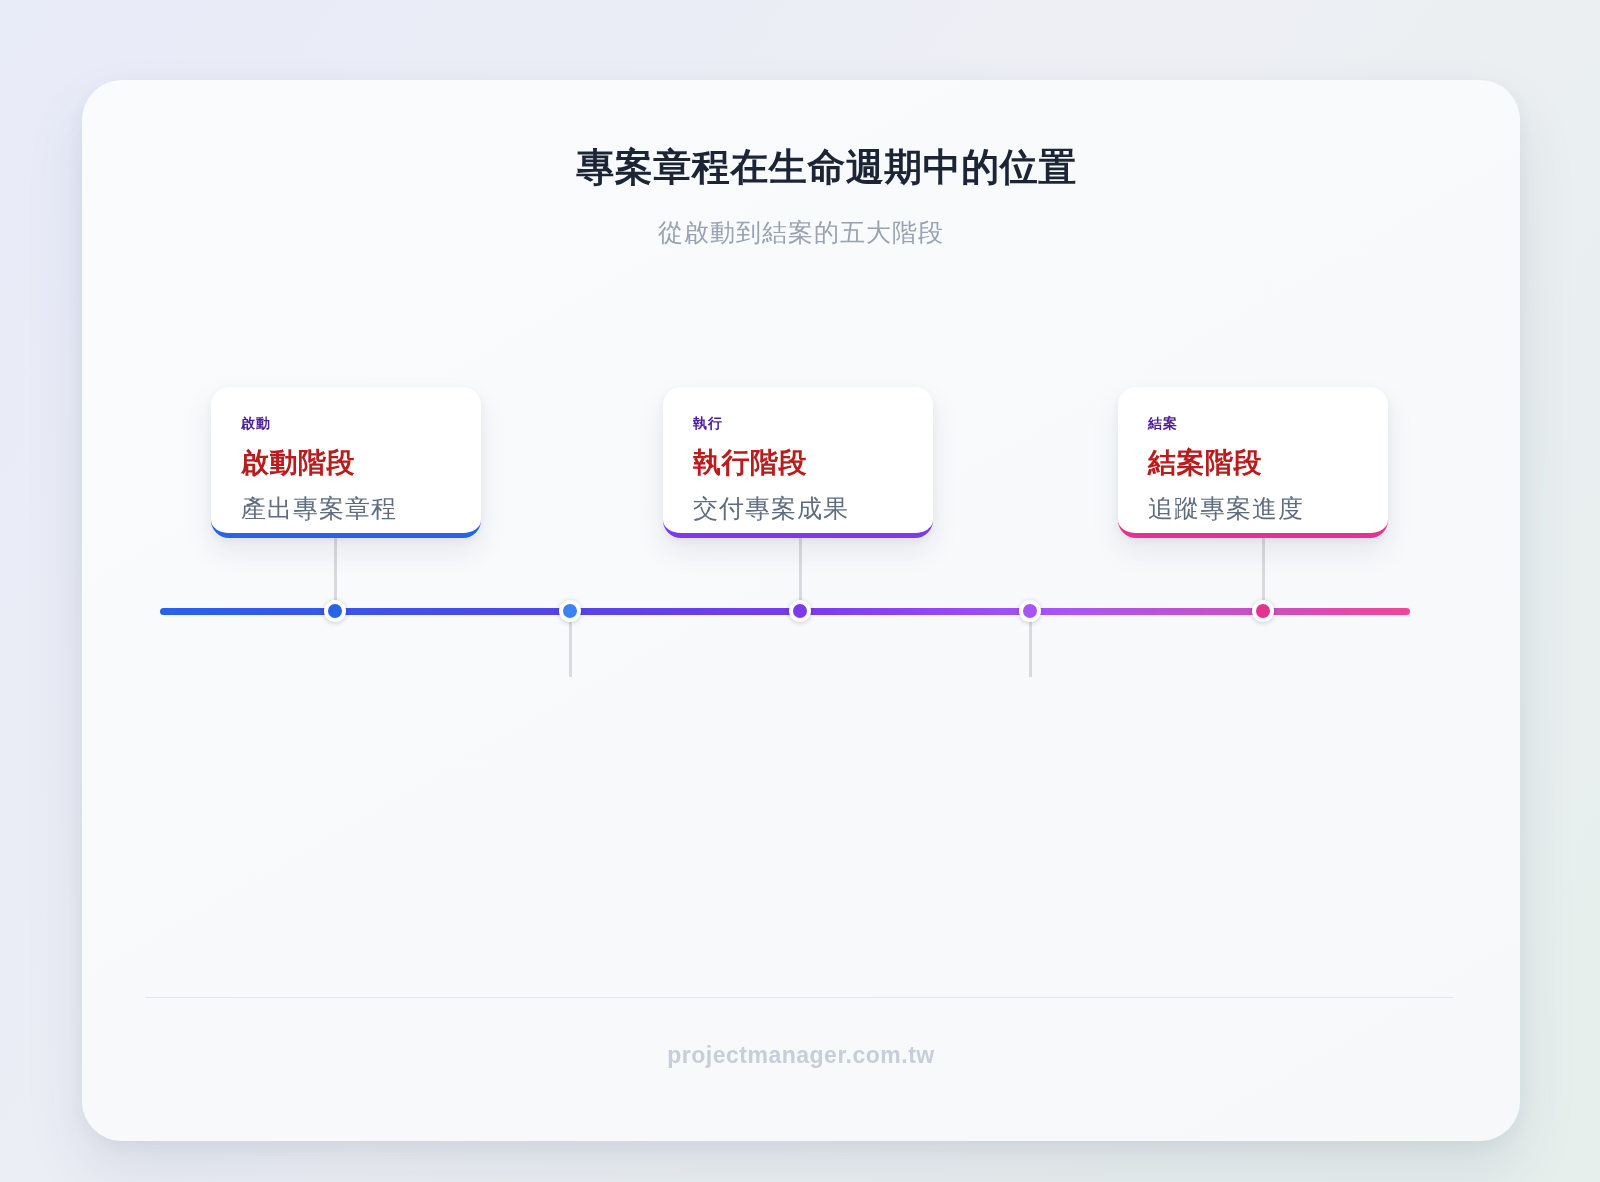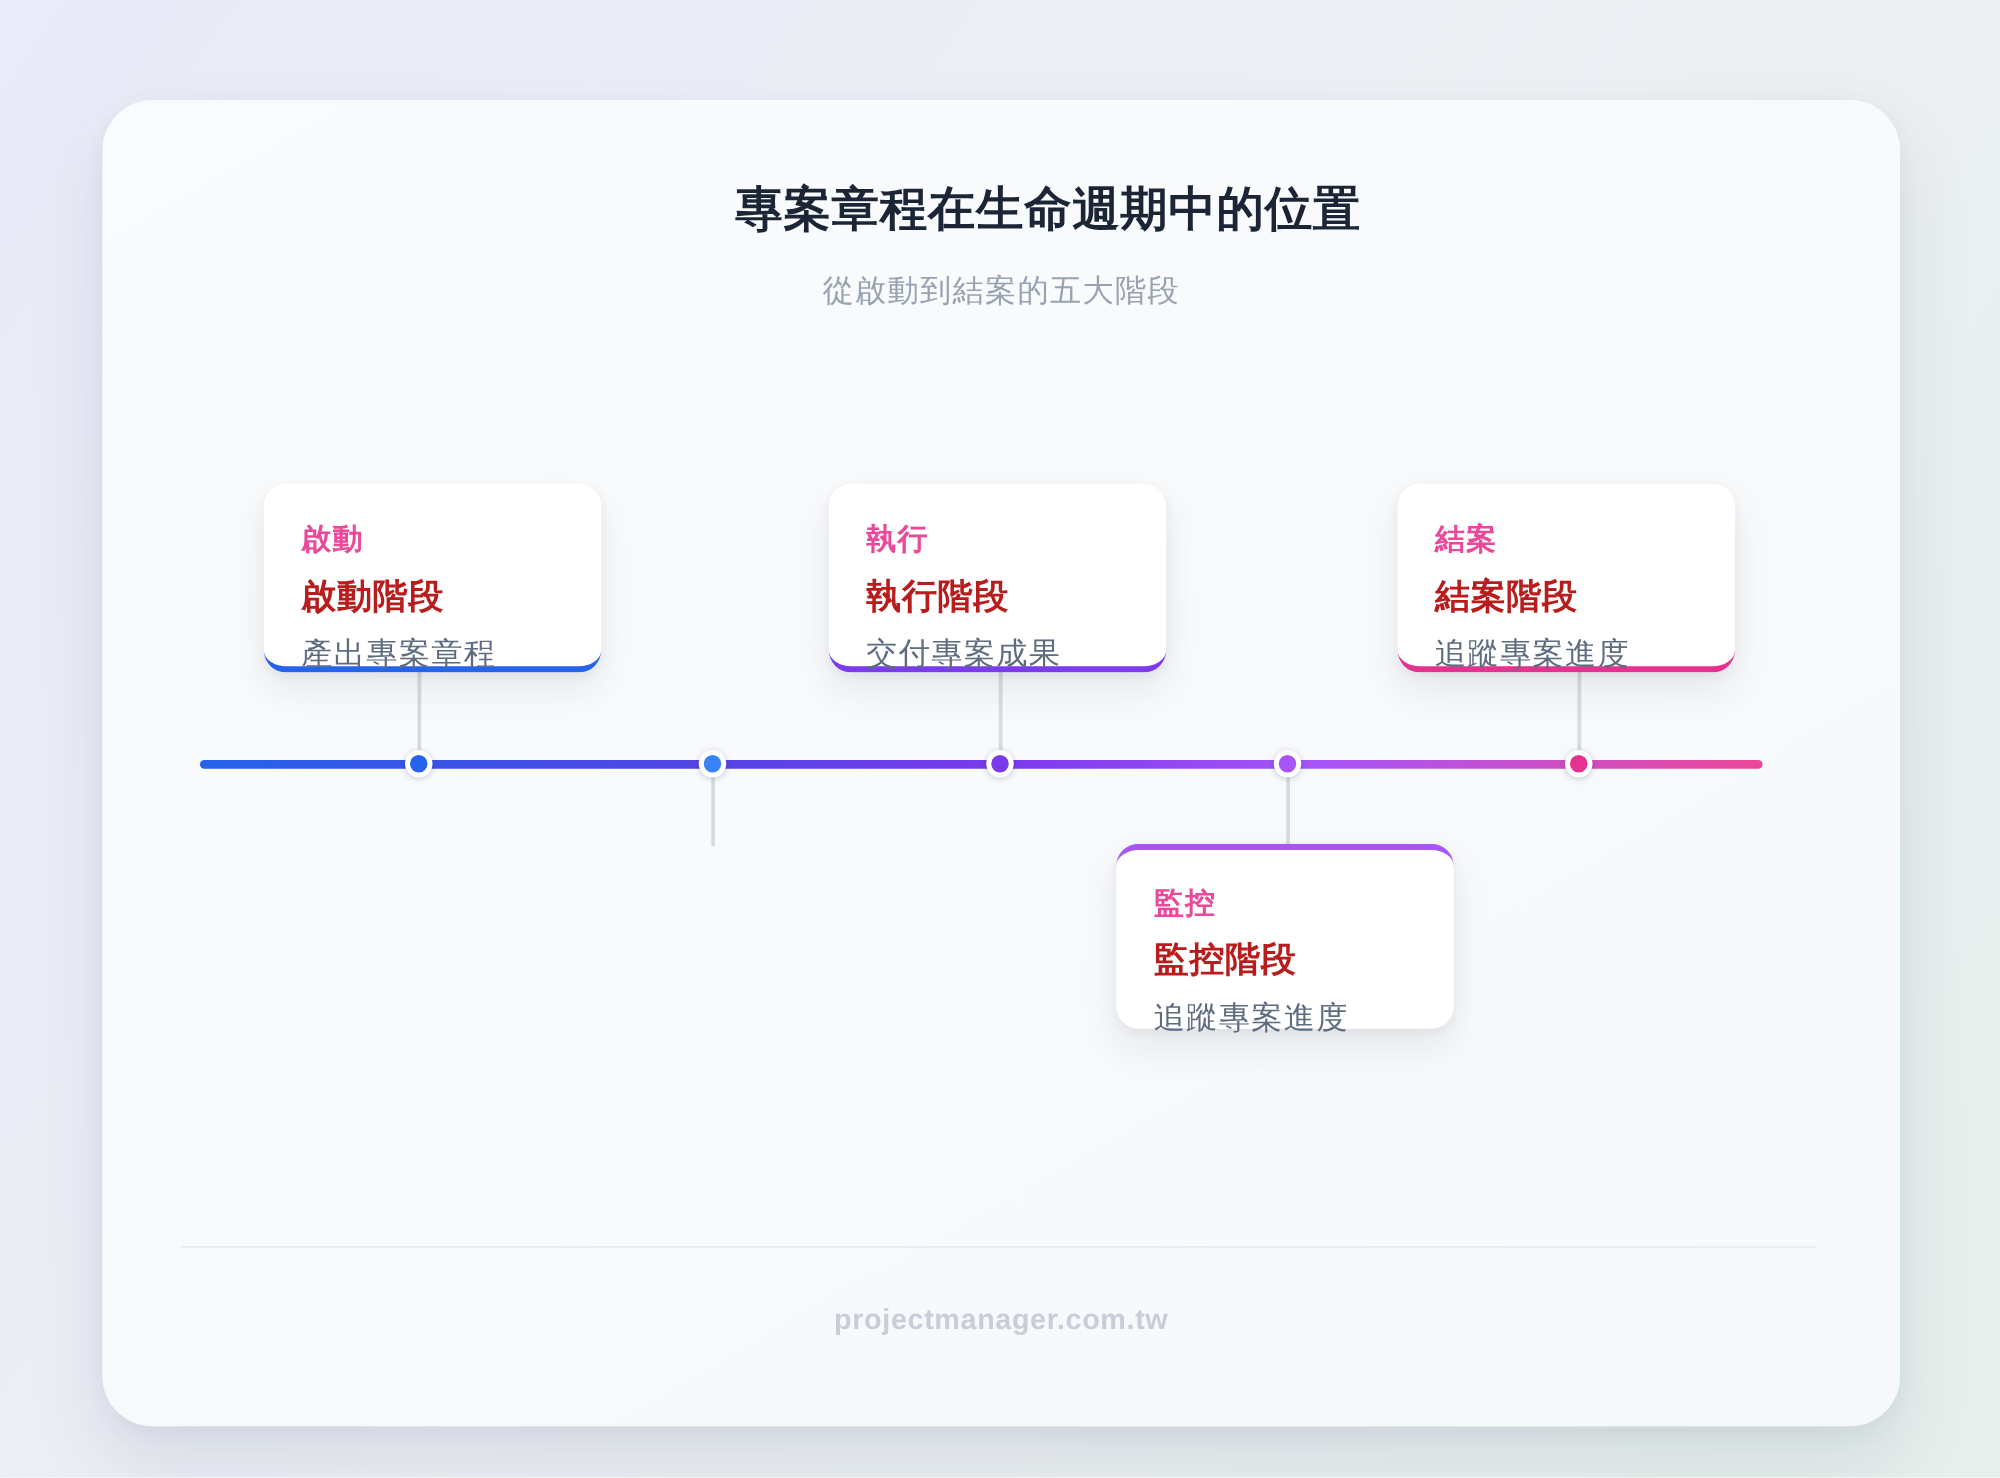--- a/index.html
+++ b/index.html
@@ -11,21 +11,21 @@
   }
   .canvas {
     position: absolute;
     left: 82px; top: 80px;
     width: 1438px; height: 1061px;
     background: linear-gradient(150deg, #fafbfd 0%, #f6f8fa 100%);
     border-radius: 40px;
     box-shadow: 0 30px 60px rgba(40, 60, 100, 0.10), 0 6px 18px rgba(40,60,100,0.05);
   }
   .page-title {
-    position: absolute; left: 16px; top: 62px; width: 100%;
+    position: absolute; left: 4px; top: 62px; width: 100%;
     text-align: center;
     font-size: 38px; font-weight: bold; color: #1b2536;
     letter-spacing: 0.5px;
     padding-left: 43px;
   }
   .page-subtitle {
     position: absolute; left: 0; top: 136px; width: 100%;
     text-align: center;
     font-size: 25px; color: #98a2b2; letter-spacing: 1px;
   }
@@ -52,21 +52,21 @@
     width: 270px; height: 151px;
     background: #ffffff;
     border-radius: 18px;
     padding: 28px 30px 0 30px;
     box-shadow: 0 14px 30px rgba(30, 41, 59, 0.08), 0 3px 8px rgba(30, 41, 59, 0.05);
     z-index: 4;
   }
   .card.above { top: 307px; border-bottom: 5px solid #888; }
   .card.below { top: 595px; height: 148px; border-top: 5px solid #888; padding-top: 26px; }
   .card-label {
-    font-size: 24px; font-weight: 600; color: #ec4899;
+    font-size: 14px; font-weight: 600; color: #4c1d95;
     letter-spacing: 1px; margin-bottom: 11px;
   }
   .card-title {
     font-size: 28px; font-weight: bold; color: #b91c1c;
     letter-spacing: 0.5px; margin-bottom: 10px;
   }
   .card-desc {
     font-size: 25px; color: #5e6c80; letter-spacing: 1px;
   }
   .footer-divider {
@@ -108,25 +108,20 @@
     <div class="card-desc">產出專案章程</div>
   </div>
 
 
   <div class="card above" style="left: 581px; border-bottom-color: rgb(124, 58, 237);">
     <div class="card-label">執行</div>
     <div class="card-title">執行階段</div>
     <div class="card-desc">交付專案成果</div>
   </div>
 
-  <div class="card below" style="left: 811px; border-top-color: rgb(168, 85, 247);">
-    <div class="card-label">監控</div>
-    <div class="card-title">監控階段</div>
-    <div class="card-desc">追蹤專案進度</div>
-  </div>
 
   <div class="card above" style="left: 1036px; border-bottom-color: rgb(229, 49, 143);">
     <div class="card-label">結案</div>
     <div class="card-title">結案階段</div>
     <div class="card-desc">追蹤專案進度</div>
   </div>
 
   <div class="footer-divider"></div>
   <div class="footer-text">projectmanager.com.tw</div>
 

